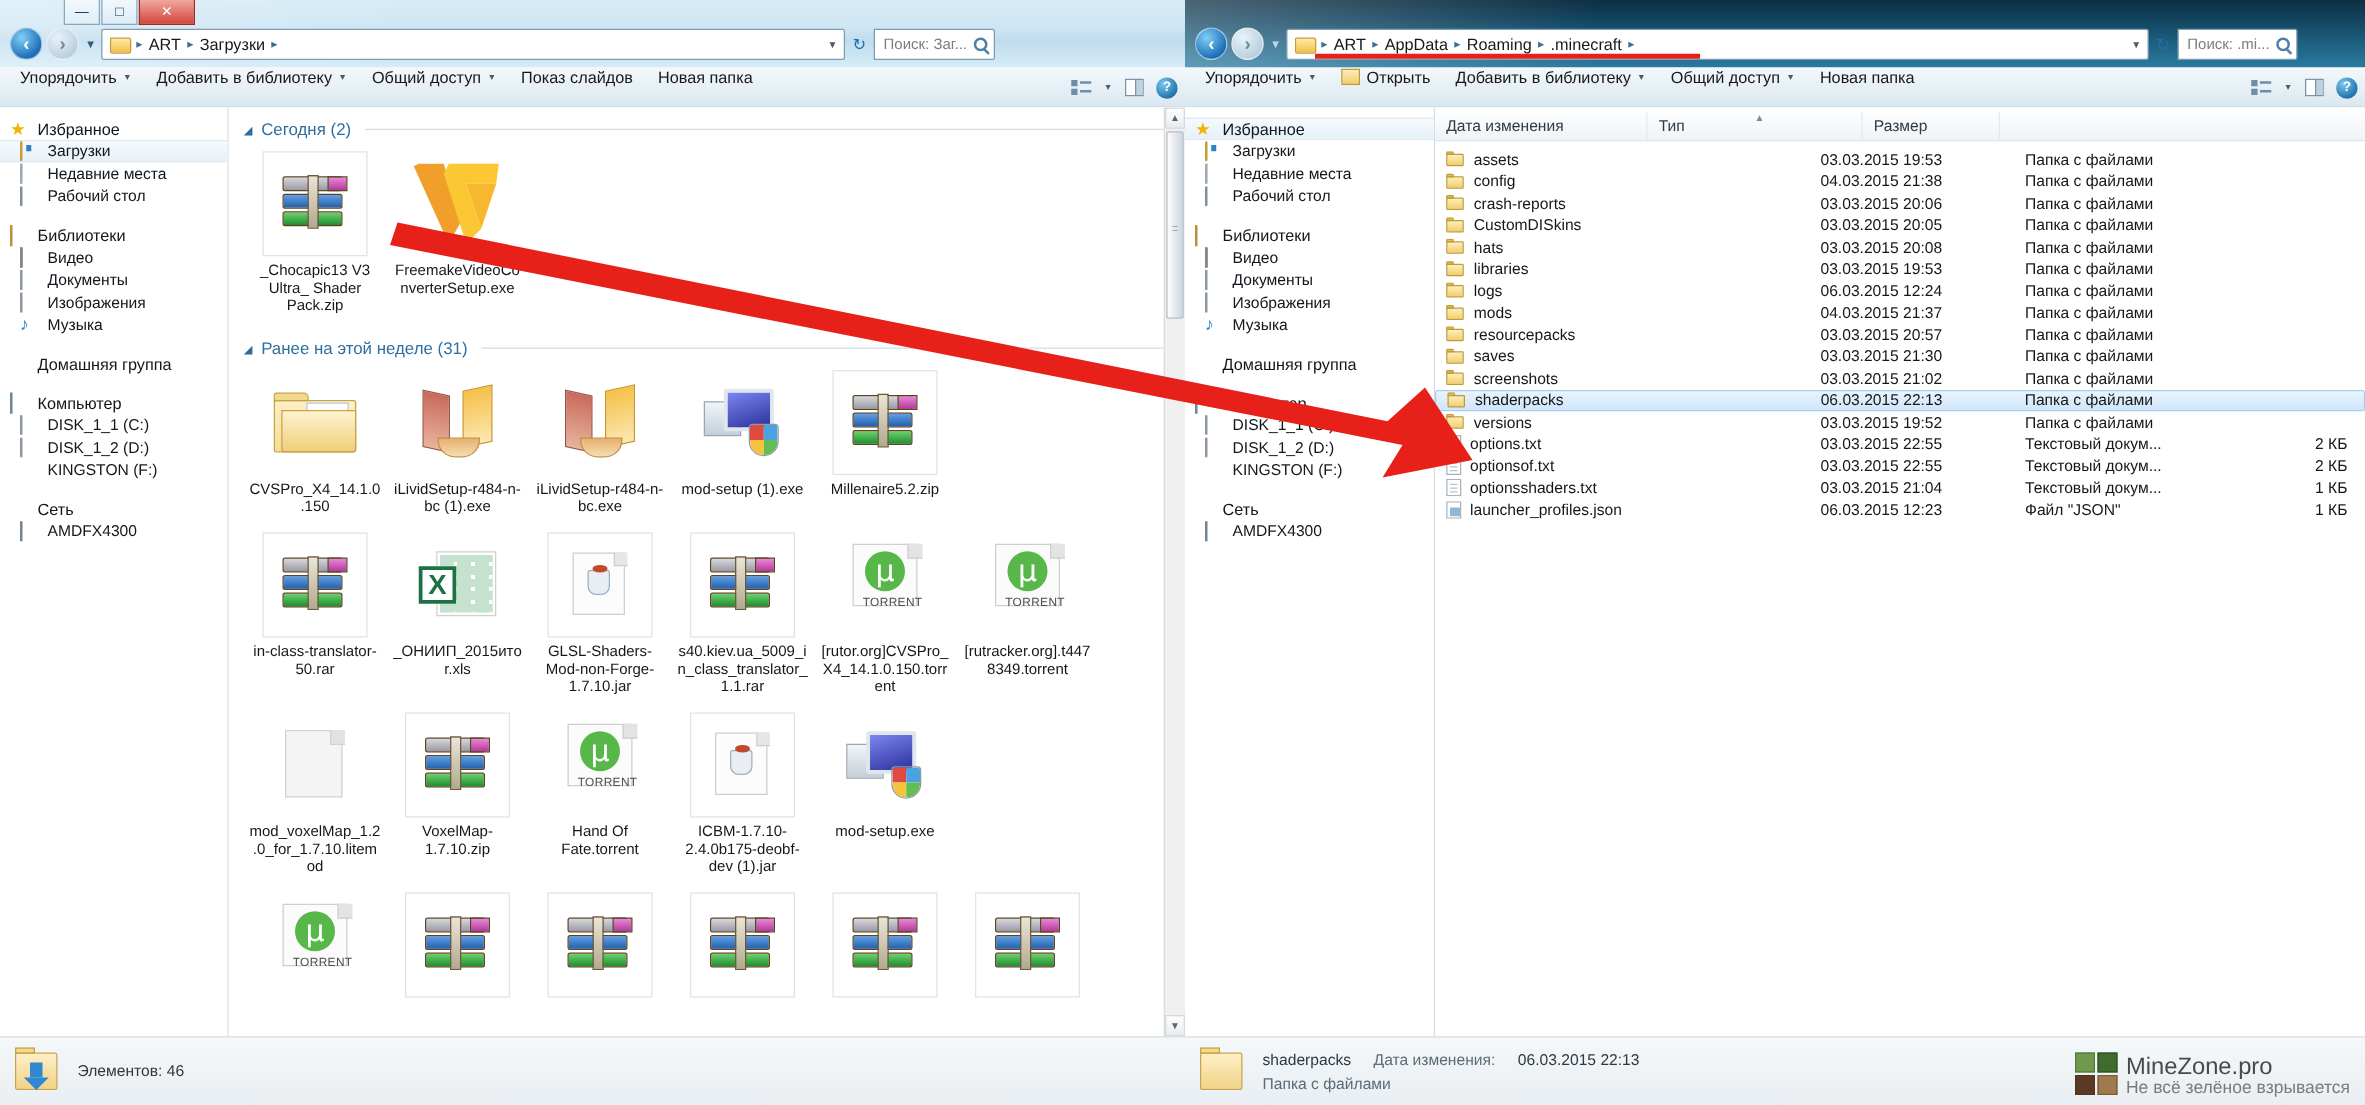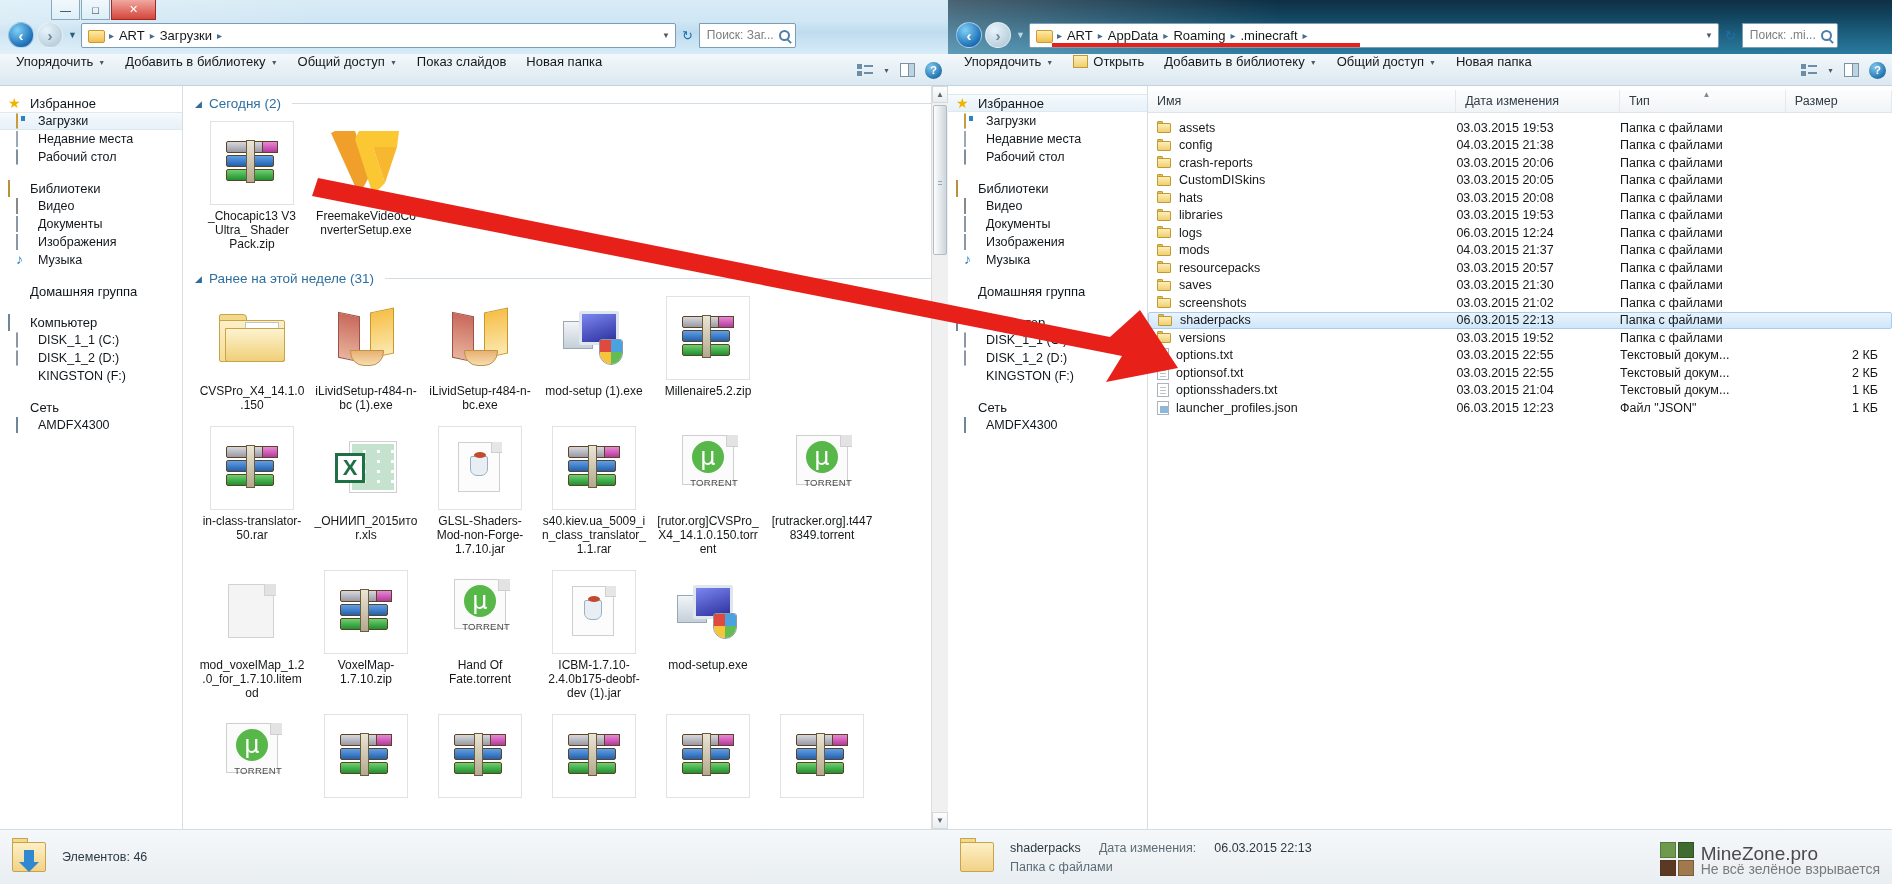--- a/index.html
+++ b/index.html
@@ -861,21 +861,20 @@
           <span>Сеть</span>
         </div>
         <div class="sb-row">
           <span class="sbi"><span class="i-pc"></span></span>
           <span>AMDFX4300</span>
         </div>
       </div>
 
       <div class="content" style="padding-top:4px;">
         <div class="listhdr">
-          <div class="lh" style="width:320px;">Имя</div>
           <div class="lh" style="width:170px;">Дата изменения</div>
           <div class="lh" style="width:172px;">
             <span class="sortmark">▲</span>
             <span>Тип</span>
           </div>
           <div class="lh" style="width:110px;">Размер</div>
         </div>
 
         <div id="rows-host" style="padding-top:6px;">
             <div class="row">

